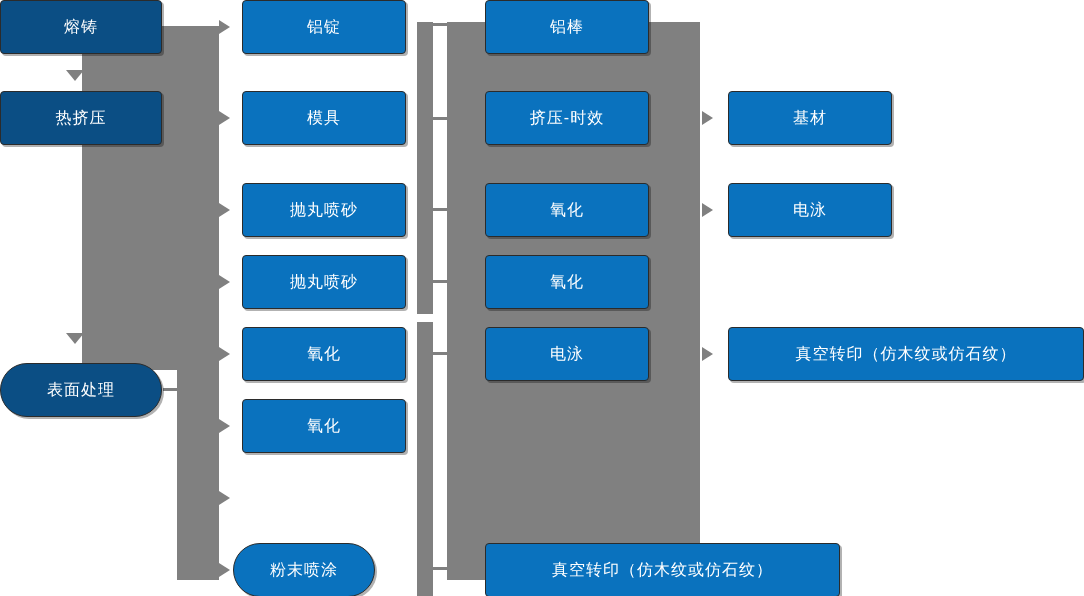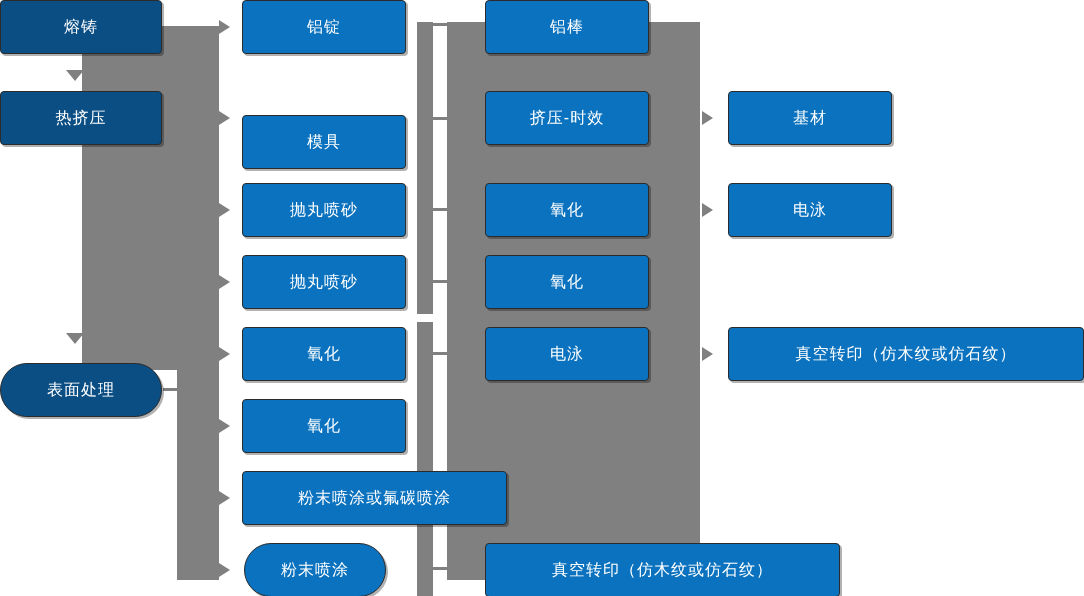--- a/index.html
+++ b/index.html
@@ -123,45 +123,42 @@
   </div>
 
   <div class="box dark" style="left:0px; top:363px; width:162px; height:54px;border-radius:27px;">
     <span class="lbl">表面处理</span>
   </div>
 
   <div class="box mid" style="left:242px; top:0px; width:164px; height:54px;">
     <span class="lbl">铝锭</span>
   </div>
 
-  <div class="box mid" style="left:242px; top:91px; width:164px; height:54px;margin-top:24px;">
+  <div class="box mid" style="left:242px; top:91px; width:164px; height:54px;">
     <span class="lbl">模具</span>
   </div>
 
   <div class="box mid" style="left:242px; top:183px; width:164px; height:54px;">
     <span class="lbl">抛丸喷砂</span>
   </div>
 
   <div class="box mid" style="left:242px; top:255px; width:164px; height:54px;">
     <span class="lbl">抛丸喷砂</span>
   </div>
 
   <div class="box mid" style="left:242px; top:327px; width:164px; height:54px;">
     <span class="lbl">氧化</span>
   </div>
 
   <div class="box mid" style="left:242px; top:399px; width:164px; height:54px;">
     <span class="lbl">氧化</span>
   </div>
 
-  <div class="box mid" style="left:242px; top:471px; width:265px; height:54px;">
-    <span class="lbl">粉末喷涂或氟碳喷涂</span>
-  </div>
 
-  <div class="box mid" style="left:244px; top:543px; width:142px; height:54px;border-radius:27px;">
+  <div class="box mid" style="left:233px; top:543px; width:142px; height:54px;border-radius:27px;">
     <span class="lbl">粉末喷涂</span>
   </div>
 
   <div class="box mid" style="left:485px; top:0px; width:164px; height:54px;">
     <span class="lbl">铝棒</span>
   </div>
 
   <div class="box mid" style="left:485px; top:91px; width:164px; height:54px;">
     <span class="lbl">挤压-时效</span>
   </div>

